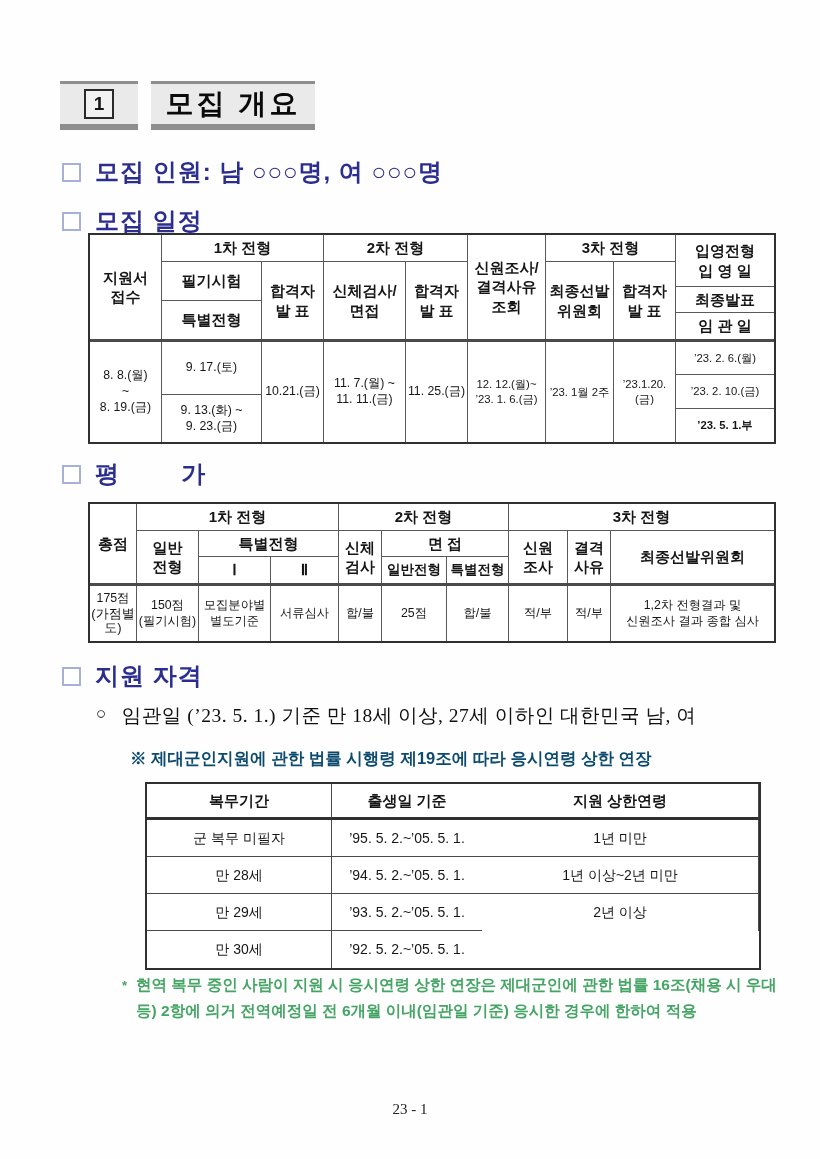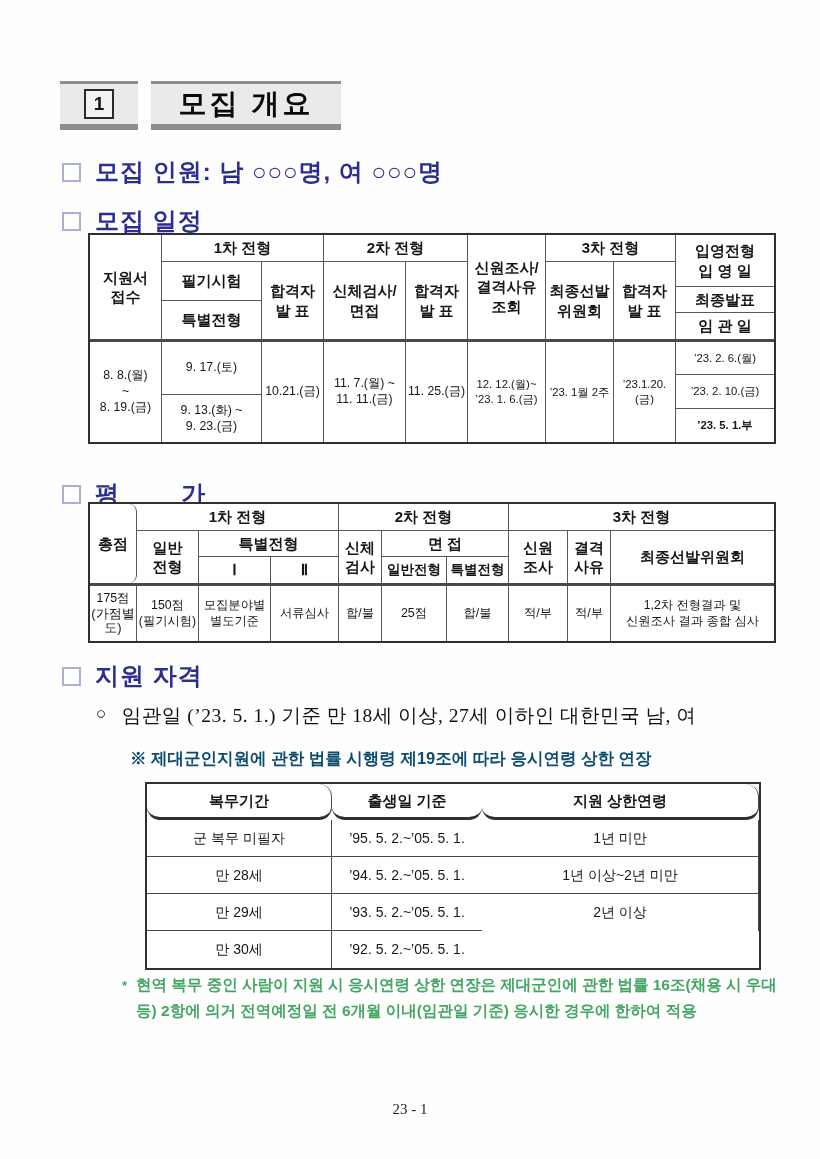--- a/index.html
+++ b/index.html
@@ -6,21 +6,21 @@
   .page{position:relative;width:820px;height:1159px;background:#fefefe;overflow:hidden;
         font-family:"Liberation Sans",sans-serif;color:#161616;}
 
   
   .title-row{position:absolute;left:60px;top:81px;display:flex;gap:13px;}
   .tbox{background:#eaeaea;border-top:3px solid #8e8e8e;border-bottom:6px solid #8e8e8e;
         display:flex;align-items:center;justify-content:center;height:40px;}
   .tbox.num{width:78px;}
   .numsq{width:26px;height:26px;border:2px solid #2a2a2a;display:flex;align-items:center;
          justify-content:center;font-weight:bold;font-size:19px;background:#f2f2f2;}
-  .tbox.main{width:190px;font-size:28px;font-weight:bold;letter-spacing:3px;color:#0a0a0a;}
+  .tbox.main{width:164px;font-size:28px;font-weight:bold;letter-spacing:3px;color:#0a0a0a;}
 
   
   .h-blue{position:absolute;display:flex;align-items:center;gap:14px;color:#2b2d8f;
           font-weight:bold;font-size:24px;letter-spacing:1px;}
   .h-sq{width:15px;height:15px;border:2px solid #a9b0d6;flex:none;background:#fff;}
   .pre{white-space:pre;}
 
   
   .gridtab{position:absolute;display:grid;border:2px solid #303030;background:#fff;}
   .c{display:flex;flex-direction:column;align-items:center;justify-content:center;text-align:center;
@@ -38,21 +38,21 @@
   #t1{left:88px;top:233px;
       grid-template-columns:72px 100px 62px 82px 62px 78px 68px 62px 98px;
       grid-template-rows:27px 25px 14px 12px 26px 3px 33px 20px 14px 33px;}
   #t2{left:88px;top:502px;
       grid-template-columns:47px 62px 72px 68px 43px 65px 62px 59px 43px 163px;
       grid-template-rows:27px 26px 26px 3px 55px;}
   #t3{left:145px;top:782px;
       grid-template-columns:185px 150px 277px;
       grid-template-rows:36px 37px 37px 37px 37px;}
   #t3 .c{border-right:1px solid #4a4a4a;border-bottom:1px solid #4a4a4a;}
-  #t3 .th{font-weight:bold;font-size:15px;border-bottom:3px solid #303030;border-radius:13px;}
+  #t3 .th{font-weight:bold;font-size:15px;border-bottom:3px solid #303030;}
   #t3 .td{font-size:14px;}
   #t3 .nr{border-right:none;}
   #t3 .nb{border-bottom:none;}
 
   
   .serif-item{position:absolute;left:96px;top:702px;display:flex;gap:15px;color:#101010;
               font-family:"Liberation Serif",serif;font-size:19.5px;letter-spacing:0.5px;}
   .serif-item .o-bullet{font-size:17px;padding-top:2px;}
   .gothic-note{position:absolute;left:130px;top:748px;font-weight:bold;font-size:16.5px;color:#0c4a6e;}
 
@@ -124,27 +124,27 @@
     <div class="c bd nb" style="grid-area:7/5/11/6;">11. 25.(금)</div>
     <div class="c sm nb" style="grid-area:7/6/11/7;">12. 12.(월)~
 ’23. 1. 6.(금)</div>
     <div class="c sm nb" style="grid-area:7/7/11/8;">’23. 1월 2주</div>
     <div class="c sm nb" style="grid-area:7/8/11/9;">’23.1.20.(금)</div>
     <div class="c sm nr" style="grid-area:7/9/8/10;">’23. 2. 6.(월)</div>
     <div class="c sm nr" style="grid-area:8/9/10/10;">’23. 2. 10.(금)</div>
     <div class="c sm nr nb bold" style="grid-area:10/9/11/10;">’23. 5. 1.부</div>
   </div>
 
-  <div class="h-blue" style="left:62px;top:478px;">
+  <div class="h-blue" style="left:62px;top:458px;">
     <span class="h-sq"></span>
     <span class="pre">평        가</span>
   </div>
 
   <div class="gridtab" id="t2">
-    <div class="c hd nb" style="grid-area:1/1/4/2;border-radius:8px;">총점</div>
+    <div class="c hd nb" style="grid-area:1/1/4/2;">총점</div>
     <div class="c hd" style="grid-area:1/2/2/5;">1차 전형</div>
     <div class="c hd nb" style="grid-area:2/2/4/3;text-align:right;">일반
 전형</div>
     <div class="c hd" style="grid-area:2/3/3/5;">특별전형</div>
     <div class="c hd nb" style="grid-area:3/3/4/4;">Ⅰ</div>
     <div class="c hd nb" style="grid-area:3/4/4/5;">Ⅱ</div>
     <div class="c hd" style="grid-area:1/5/2/8;">2차 전형</div>
     <div class="c hd nb" style="grid-area:2/5/4/6;">신체
 검사</div>
     <div class="c hd" style="grid-area:2/6/3/8;">면 접</div>

